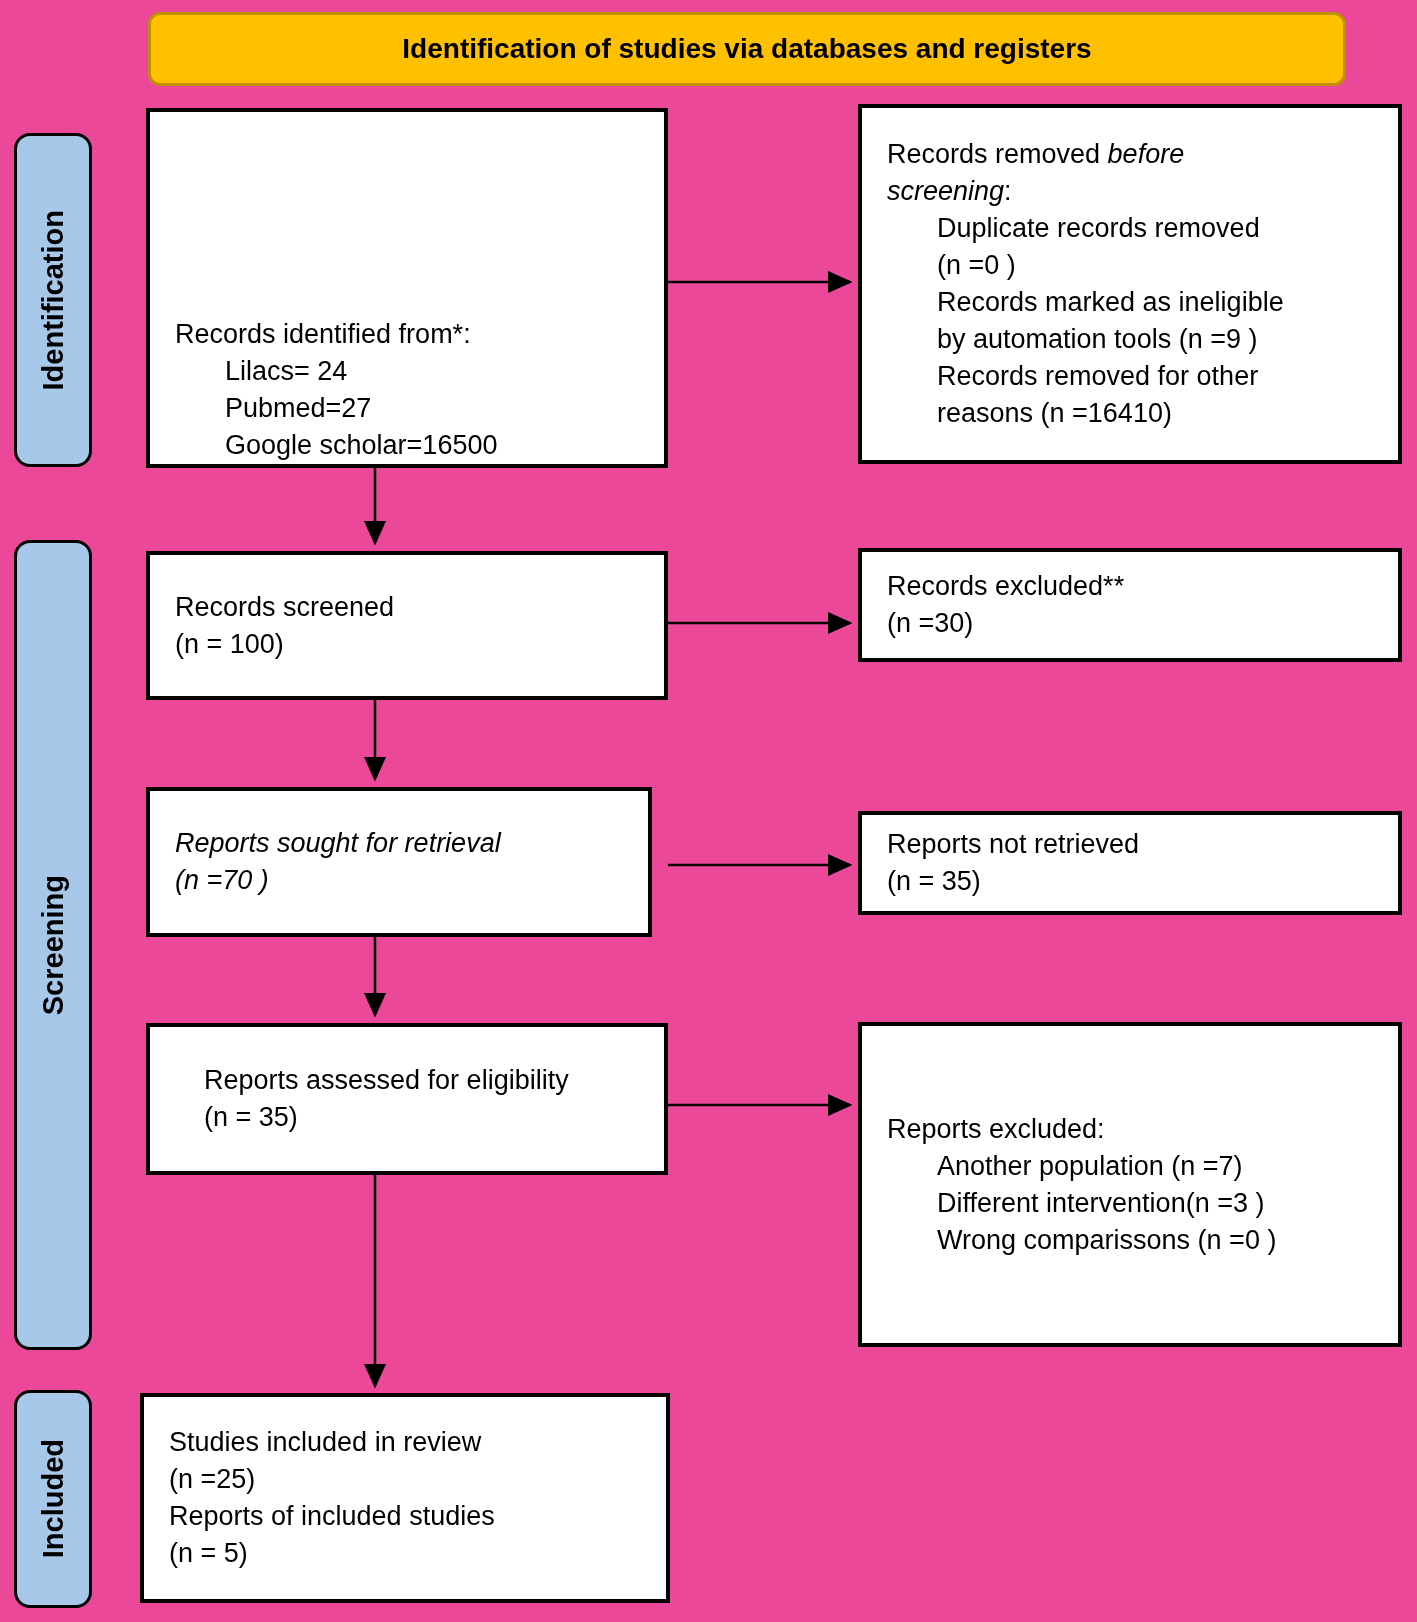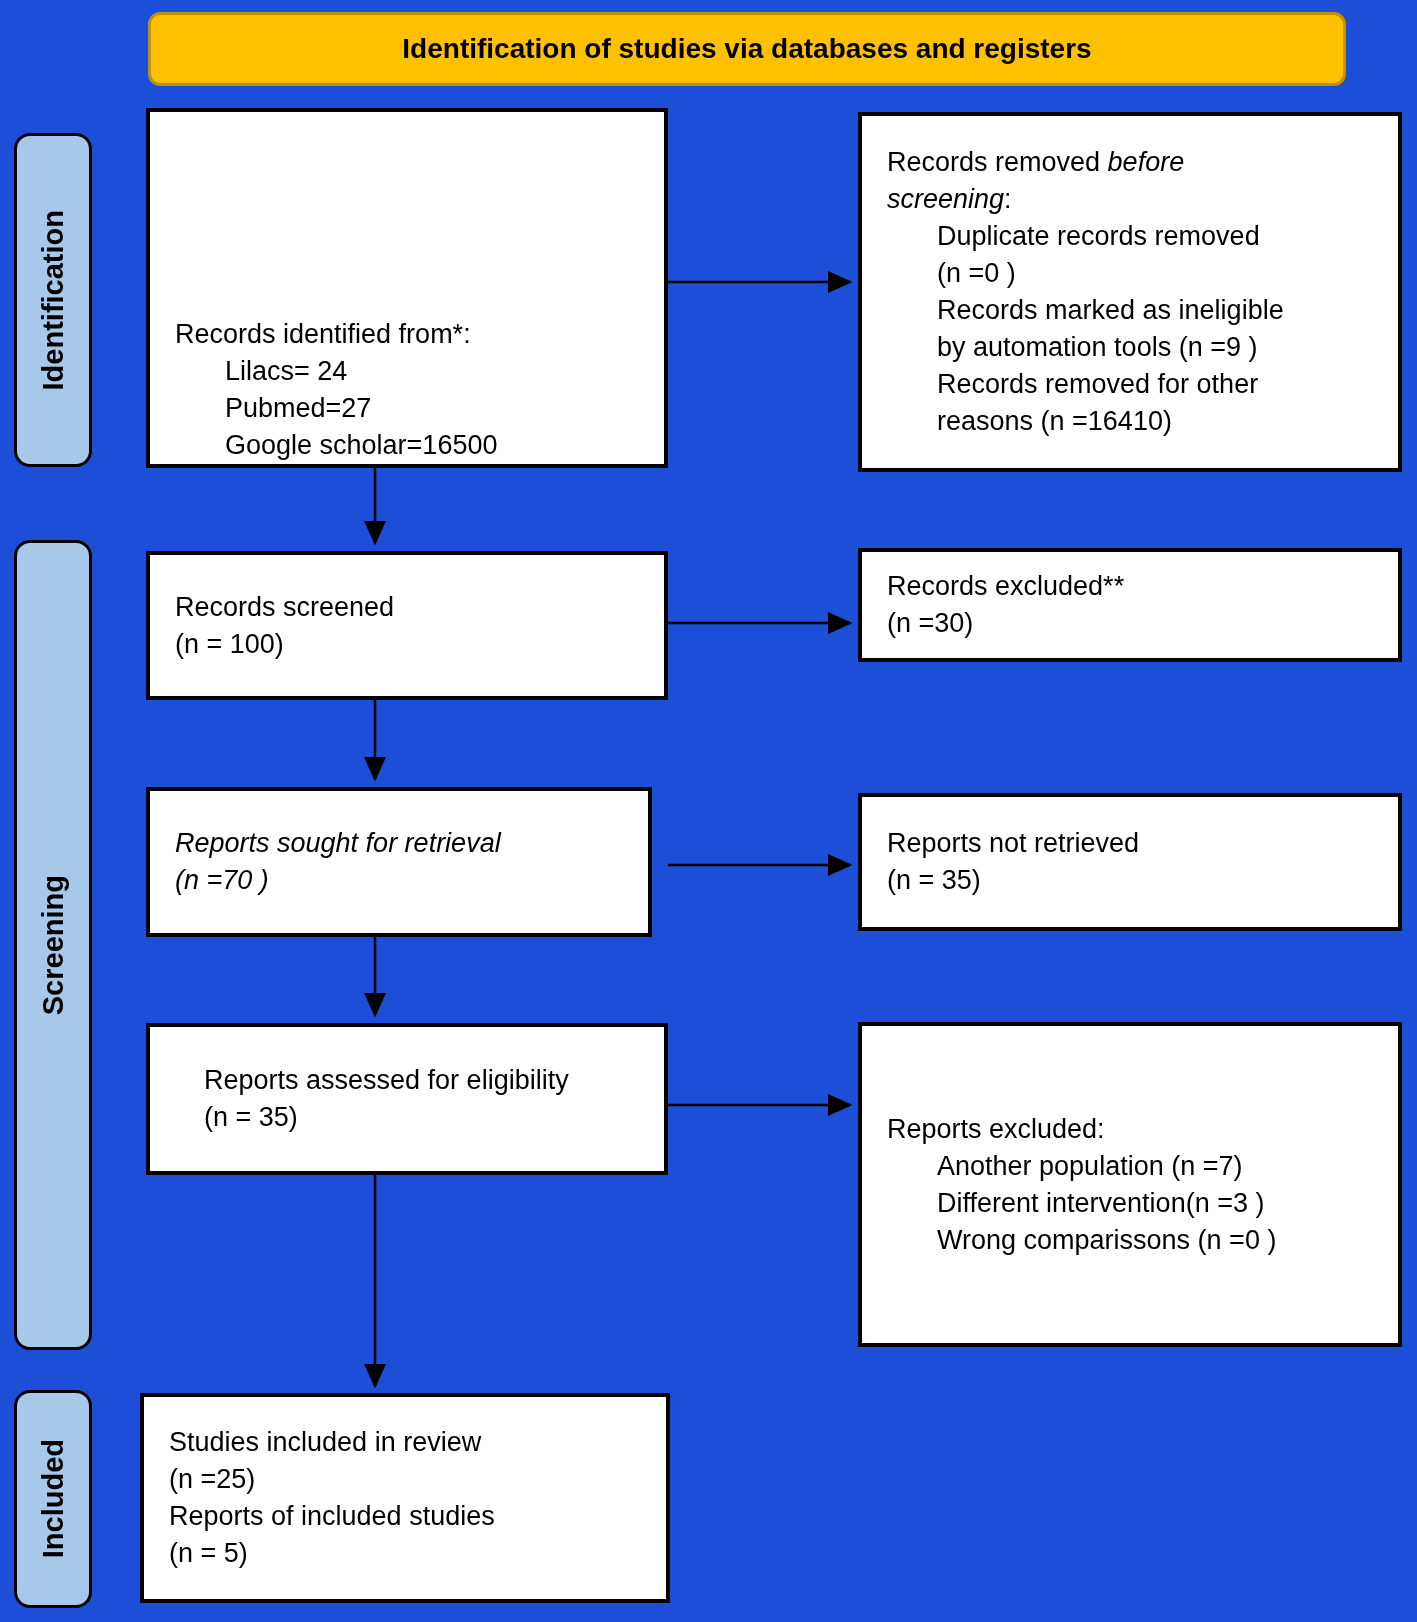--- a/index.html
+++ b/index.html
@@ -1,21 +1,21 @@
 <!DOCTYPE html>
 <html><head>
 <meta charset="utf-8">
 <style>
   html, body { margin: 0; padding: 0; background: #ffffff; }
   body { font-family: "Liberation Sans", "DejaVu Sans", sans-serif; color: #000; }
   .canvas {
     position: relative;
     width: 1417px;
     height: 1622px;
-    background: #1d4ed8;
+    background: #ec4899;
     overflow: hidden;
   }
   .banner {
     position: absolute;
     left: 148px; top: 12px; width: 1198px; height: 74px;
     background: #FFC000;
     border: 3px solid #BF9000;
     border-radius: 12px;
     box-sizing: border-box;
     display: flex; align-items: center; justify-content: center;
@@ -53,23 +53,23 @@
   .box-inner { padding: 0 18px 0 25px; width: 100%; }
   .pre { white-space: pre-line; }
   .indent { margin-left: 50px; white-space: pre-line; }
   
   .box-a { left: 146px; top: 108px;  width: 522px; height: 360px; align-items: flex-end; }
   .box-c { left: 146px; top: 551px;  width: 522px; height: 149px; }
   .box-e { left: 146px; top: 787px;  width: 506px; height: 150px; font-style: italic; }
   .box-g { left: 146px; top: 1023px; width: 522px; height: 152px; padding-left: 29px; }
   .box-i { left: 140px; top: 1393px; width: 530px; height: 210px; }
   
-  .box-b { left: 858px; top: 112px;  width: 544px; height: 360px; padding-right: 30px; }
+  .box-b { left: 858px; top: 104px;  width: 544px; height: 360px; padding-right: 30px; }
   .box-d { left: 858px; top: 548px;  width: 544px; height: 114px; }
-  .box-f { left: 858px; top: 793px;  width: 544px; height: 138px; }
+  .box-f { left: 858px; top: 811px;  width: 544px; height: 104px; }
   .box-h { left: 858px; top: 1022px; width: 544px; height: 325px; }
   .arrows { position: absolute; left: 0; top: 0; pointer-events: none; }
   .arrows line { stroke: #000; stroke-width: 2.5; }
 </style>
 </head>
 <body>
 
 <div class="canvas">
 
   <div class="banner">

